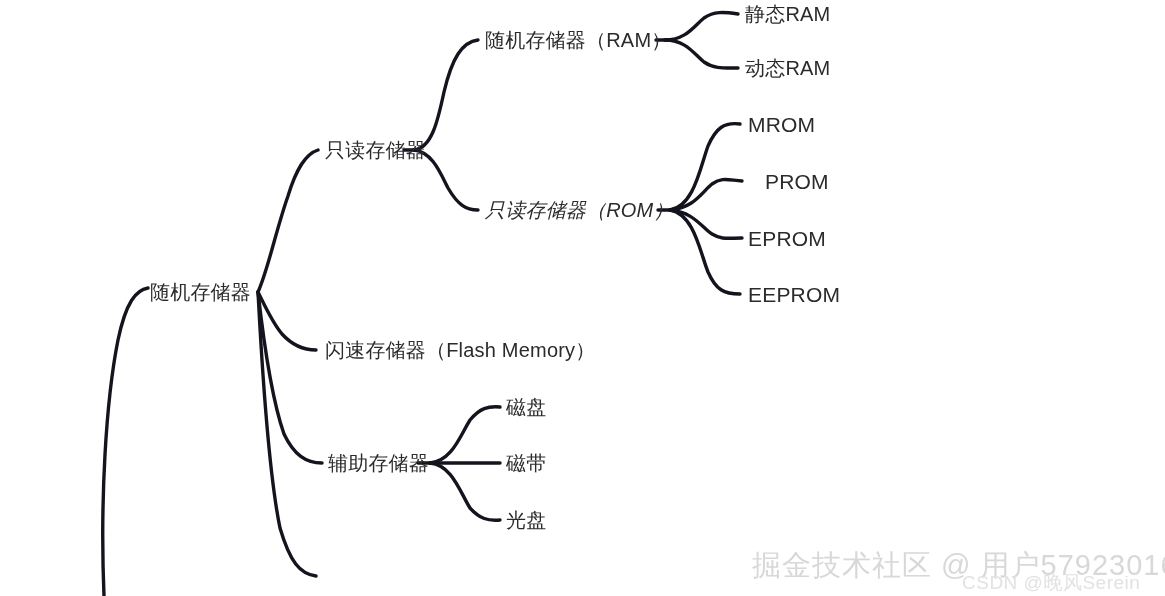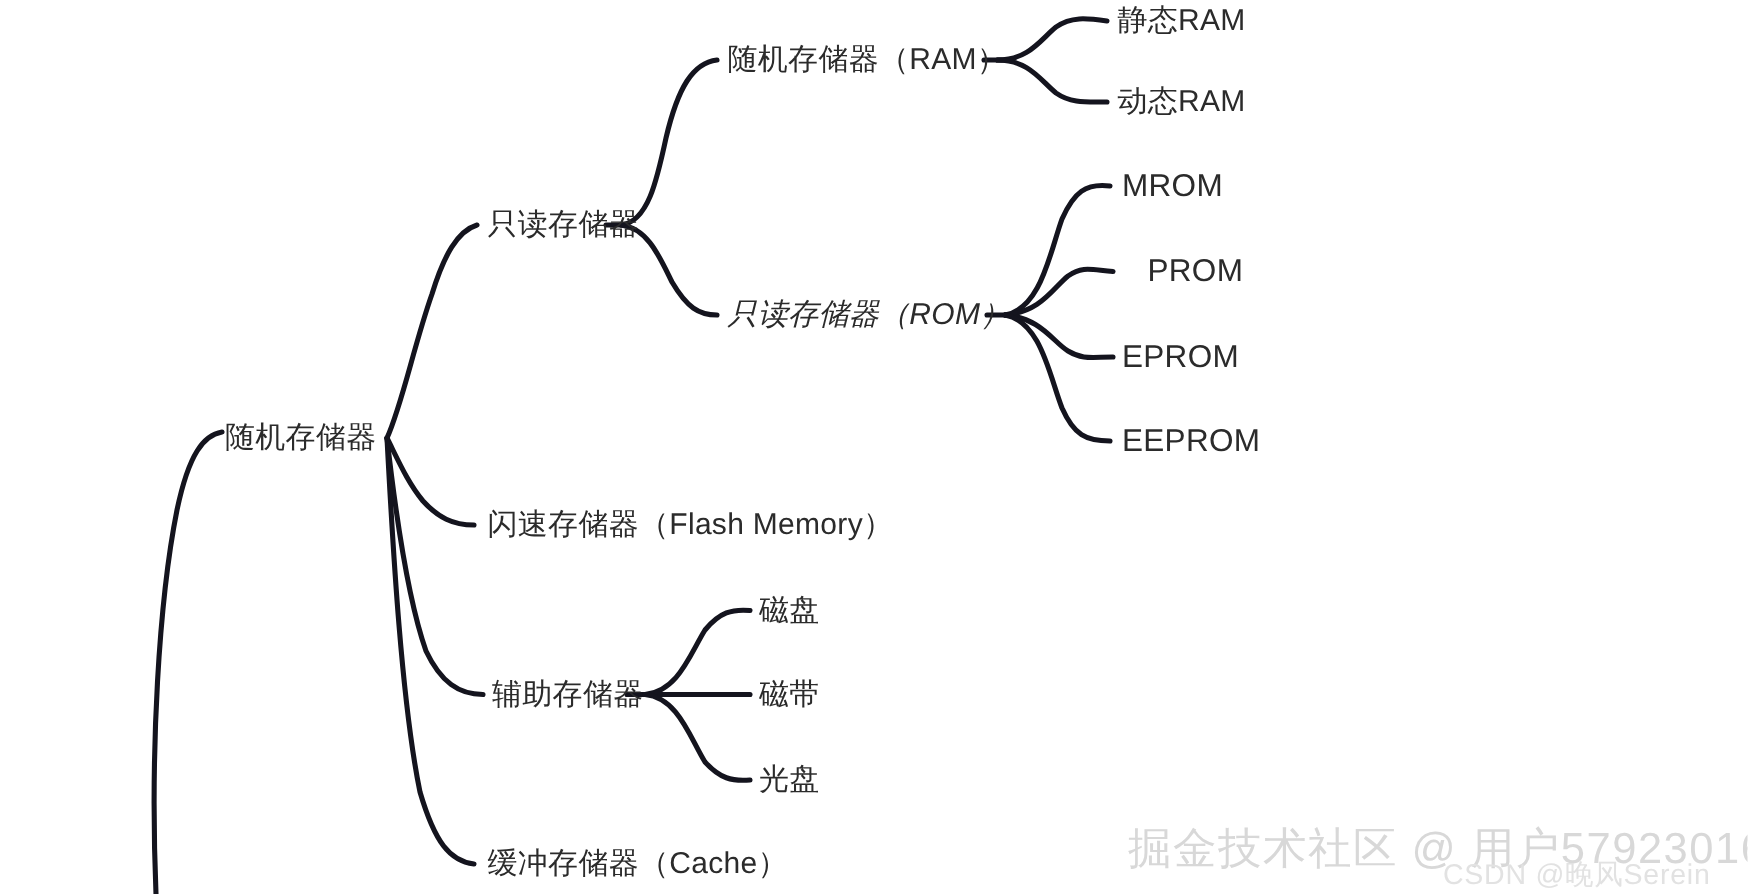--- a/index.html
+++ b/index.html
@@ -142,18 +142,17 @@
   <div class="node-label" style="left:325px; top:350px;">闪速存储器（Flash Memory）</div>
 
   <div class="node-label" style="left:328px; top:463px;">辅助存储器</div>
 
   <div class="node-label" style="left:506px; top:407px;">磁盘</div>
 
   <div class="node-label" style="left:506px; top:463px;">磁带</div>
 
   <div class="node-label" style="left:506px; top:520px;">光盘</div>
 
-  <div class="node-label" style="left:325px; top:576px;">缓冲存储器（Cache）</div>
 
   <div class="watermark jj">掘金技术社区 @ 用户57923016702</div>
   <div class="watermark csdn">CSDN @晚风Serein</div>
 
 </div>
 
 </body></html>

